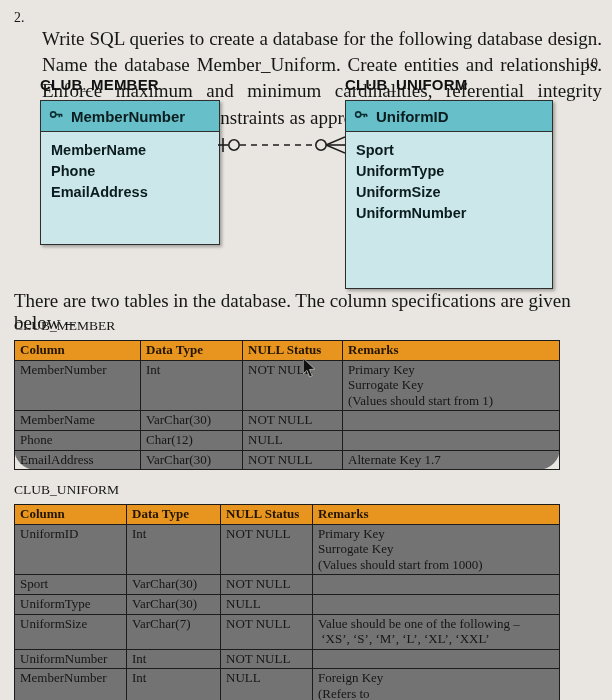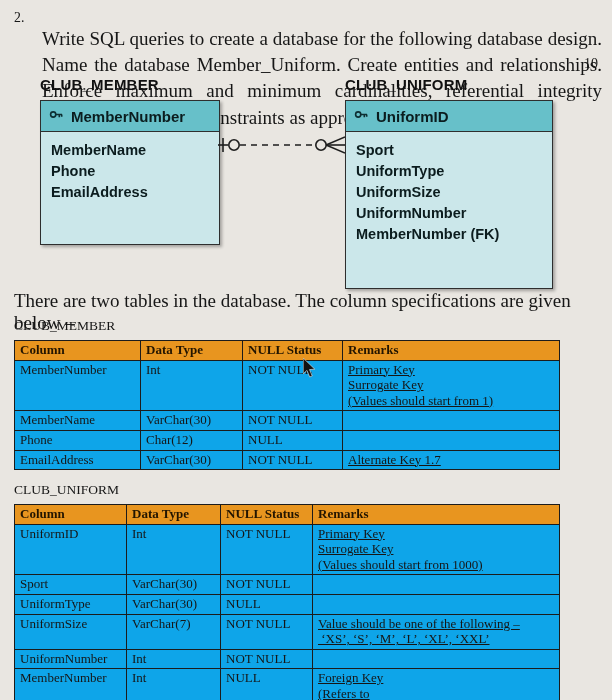--- a/index.html
+++ b/index.html
@@ -36,30 +36,30 @@
   .entity-uniform .entity-box{width:206px;}
   .entity-uniform .entity-body{height:140px;}
   .connector{position:absolute; left:218px; top:57px;}
   
   .intro{position:absolute; top:290px; left:14px; font-size:19px; margin:0;}
   .table-title{position:absolute; left:14px; font-size:13.5px;}
   .title-1{top:318px;}
   .title-2{top:482px;}
   .spec-table{
     position:absolute; left:14px; border-collapse:collapse;
-    font-size:13px; line-height:1.2; background:#0ea5e9;
+    font-size:13px; line-height:1.2; background:#737373;border-radius:22px;
   }
   .table-1{top:340px; width:546px;}
   .table-2{top:504px; width:546px;}
   .spec-table th,.spec-table td{
     border:1px solid #1c1c1c; padding:1px 6px 2px 5px;
     text-align:left; vertical-align:top;
   }
   .spec-table th{background:#e8951f; color:#231500; font-weight:bold;}
-  .remarks{white-space:pre-line;text-decoration:underline;}
+  .remarks{white-space:pre-line;}
   
   .cursor{position:absolute; left:303px; top:358px;}
 </style>
 </head>
 <body>
 
 <div class="page">
 
   <div class="question">
     <span class="qnum">2.</span>
@@ -112,21 +112,20 @@
               <path d="M6.8 7.5 H13 M10.3 7.5 v2.8 M12.7 7.5 v2.2" stroke="#0e2f33" stroke-width="1.6" fill="none"></path>
             </svg>
           </span>
           <span>UniformID</span>
         </div>
         <div class="entity-body">
           <div>Sport</div>
           <div>UniformType</div>
           <div>UniformSize</div>
           <div>UniformNumber</div>
-          <div>MemberNumber (FK)</div>
         </div>
       </div>
     </div>
   </div>
 
   <p class="intro">There are two tables in the database. The column specifications are given below –</p>
 
   <div class="table-title title-1">CLUB_MEMBER</div>
   <table class="spec-table table-1">
     <colgroup>

